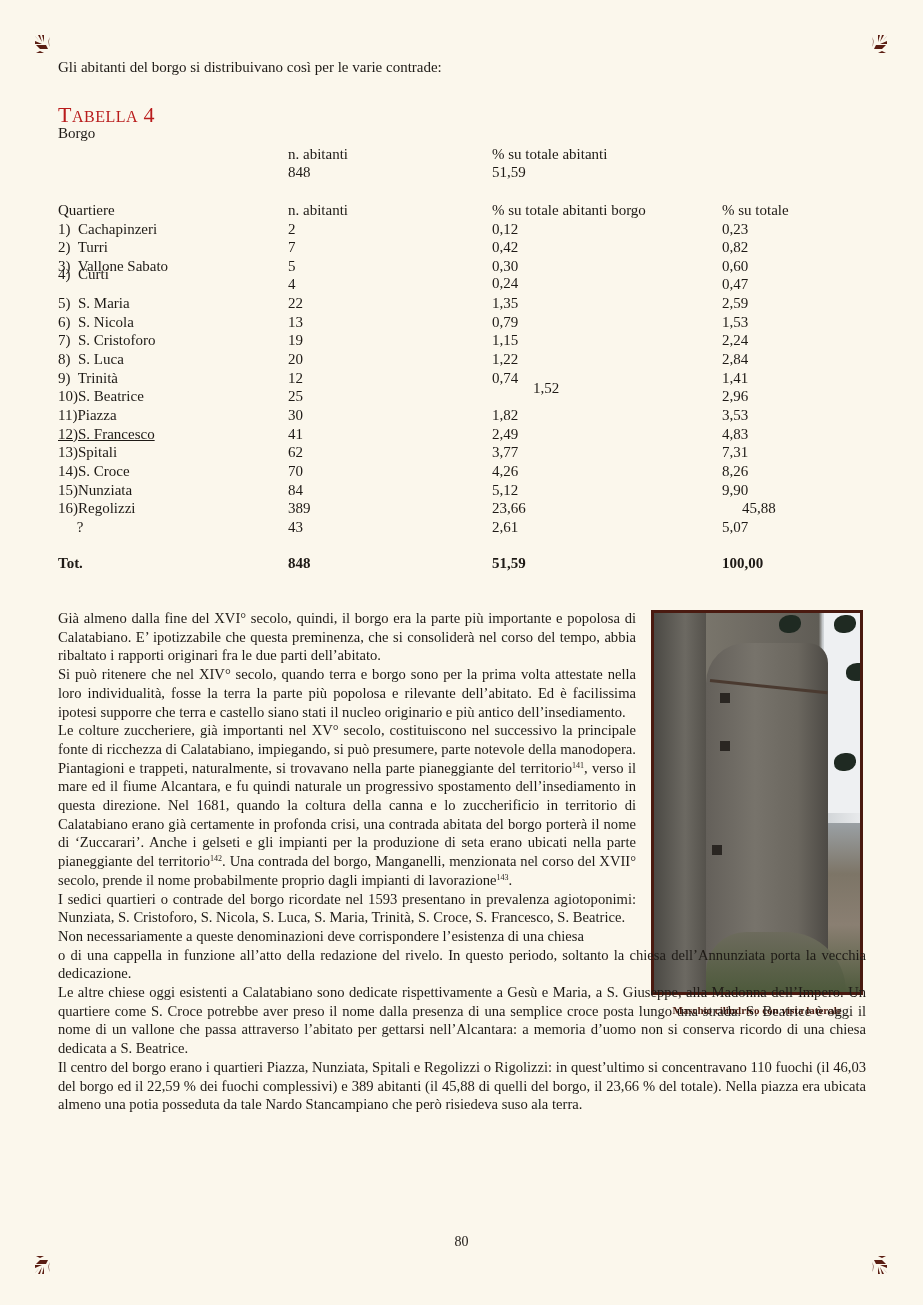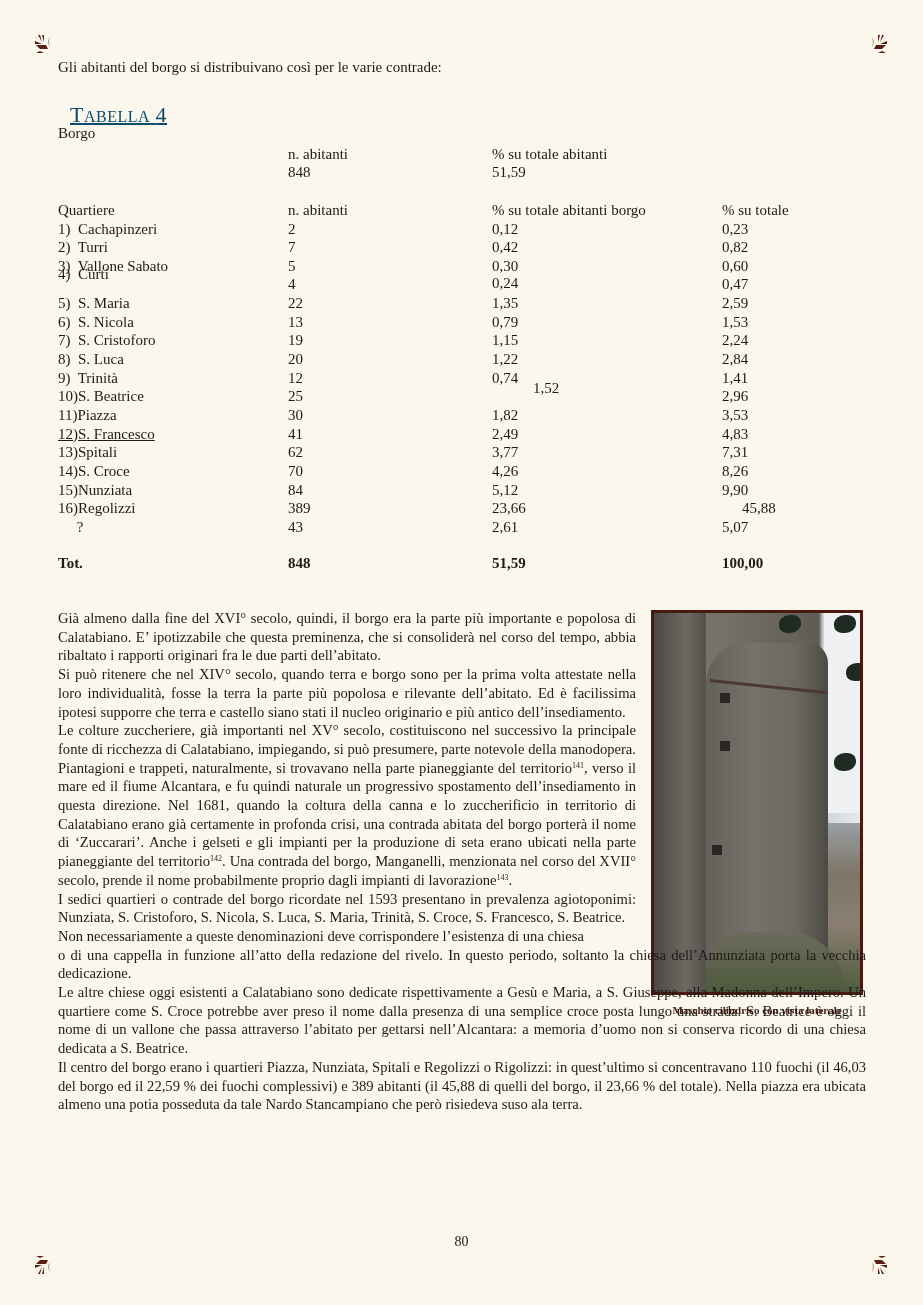--- a/index.html
+++ b/index.html
@@ -11,23 +11,22 @@
   }
   .orn { position: absolute; width: 26px; height: 26px; }
   .orn svg { width: 100%; height: 100%; display: block; }
   .orn-tl { left: 32px; top: 33px; }
   .orn-tr { left: 864px; top: 33px; }
   .orn-bl { left: 32px; top: 1250px; }
   .orn-br { left: 864px; top: 1250px; }
 
   .intro { position: absolute; left: 58px; top: 58px; font-size: 15px; line-height: 18px; }
   .tab-title {
-    position: absolute; left: 70px; top: 102px; font-size: 20px; color: #0c4a6e;
+    position: absolute; left: 58px; top: 102px; font-size: 20px; color: #b91c1c;
     letter-spacing: 0.5px;
-    text-decoration: underline;
   }
   .tab-title .big { font-size: 22px; }
   .tab-title .sc { font-size: 16px; }
   .tab-sub { position: absolute; left: 58px; top: 125px; font-size: 15px; }
 
   .cell { position: absolute; font-size: 15px; line-height: 18.6px; white-space: nowrap; }
   .c1 { left: 58px; }
   .c2 { left: 288px; }
   .c3 { left: 492px; }
   .c4 { left: 722px; }

